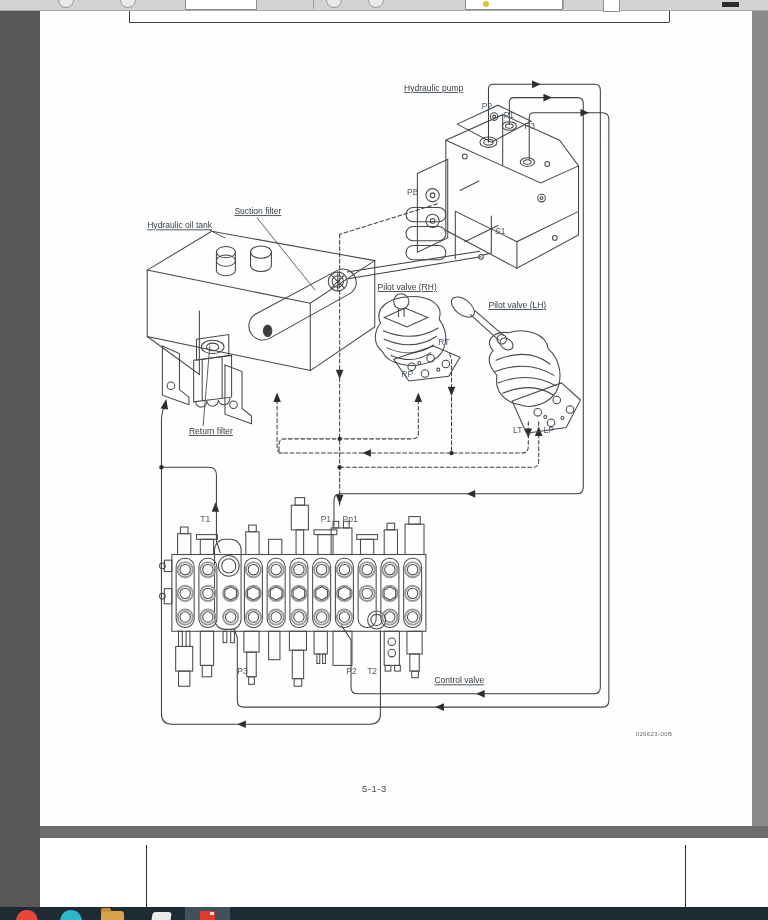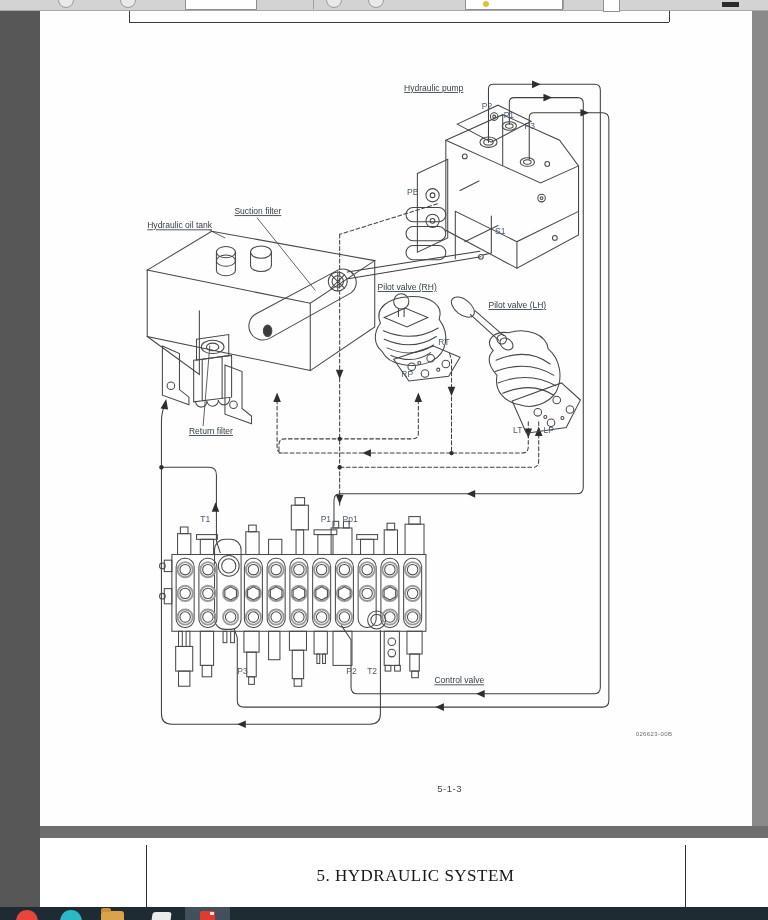--- a/index.html
+++ b/index.html
@@ -24,21 +24,21 @@
     position:absolute;left:0;top:10px;width:40px;height:897px;
     background:#575757;z-index:4;
   }
   .page1{
     position:absolute;left:24px;top:10px;width:728px;height:816px;
     background:#fefefe;z-index:1;
   }
   .prev-page-frame .v{position:absolute;width:1px;background:#3c3c3c;top:0;height:12px;}
   .prev-page-frame .h{position:absolute;height:1px;background:#3c3c3c;top:12px;left:105px;width:540px;}
   .page-num{
-    position:absolute;left:338px;top:773px;width:100px;text-align:right;
+    position:absolute;left:338px;top:773px;width:100px;text-align:left;
     font-size:9.5px;color:#3d4752;letter-spacing:.5px;
   }
   .fig-code{
     position:absolute;left:575px;top:721px;width:110px;text-align:center;
     font-size:6px;color:#6b6b6b;letter-spacing:.4px;
   }
   .page-gap{
     position:absolute;left:40px;top:826px;width:728px;height:12px;
     background:#6e6e6e;z-index:2;
   }
@@ -426,21 +426,20 @@
 
   <div class="fig-code">026623-00B</div>
   <div class="page-num">5-1-3</div>
 </div>
 
 <div class="page-gap"></div>
 
 <div class="page2">
   <div class="rule" style="left:106px"></div>
   <div class="rule" style="left:645px"></div>
-  <div class="heading">5. HYDRAULIC SYSTEM</div>
 </div>
 
 <div class="taskbar">
   <div class="tk tk-active"></div>
   <div class="tk tk-red"></div>
   <div class="tk tk-teal"></div>
   <div class="tk tk-folder"></div>
   <div class="tk tk-doc"></div>
   <div class="tk tk-pdf"></div>
 </div>

